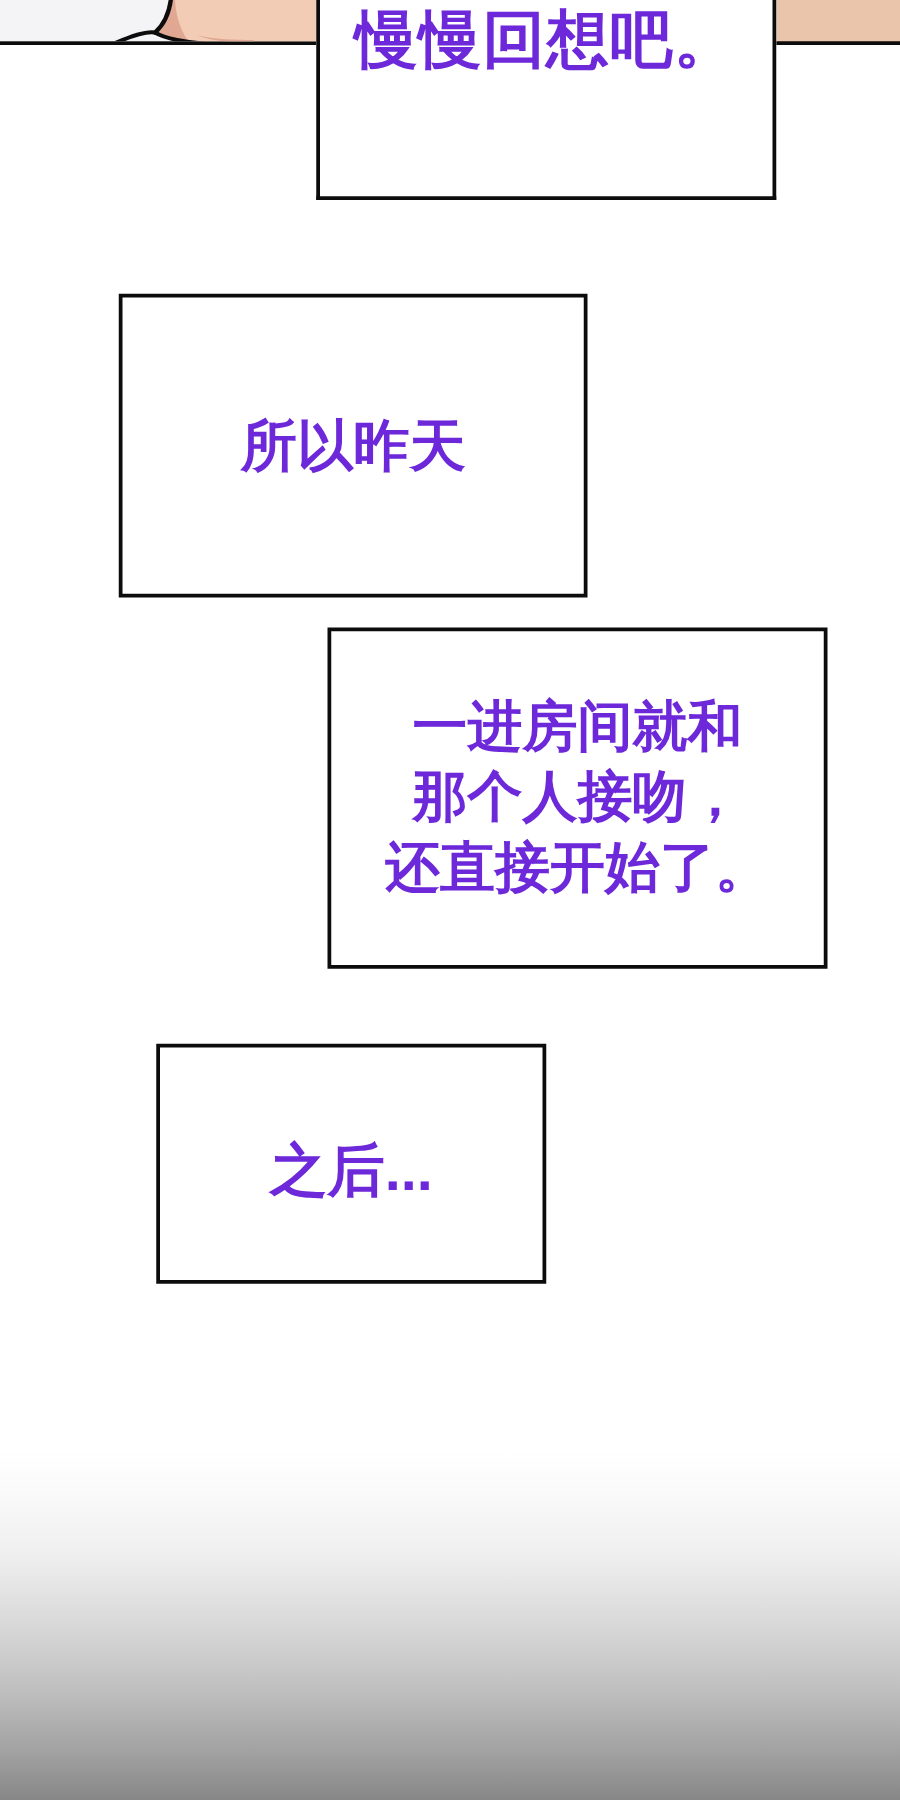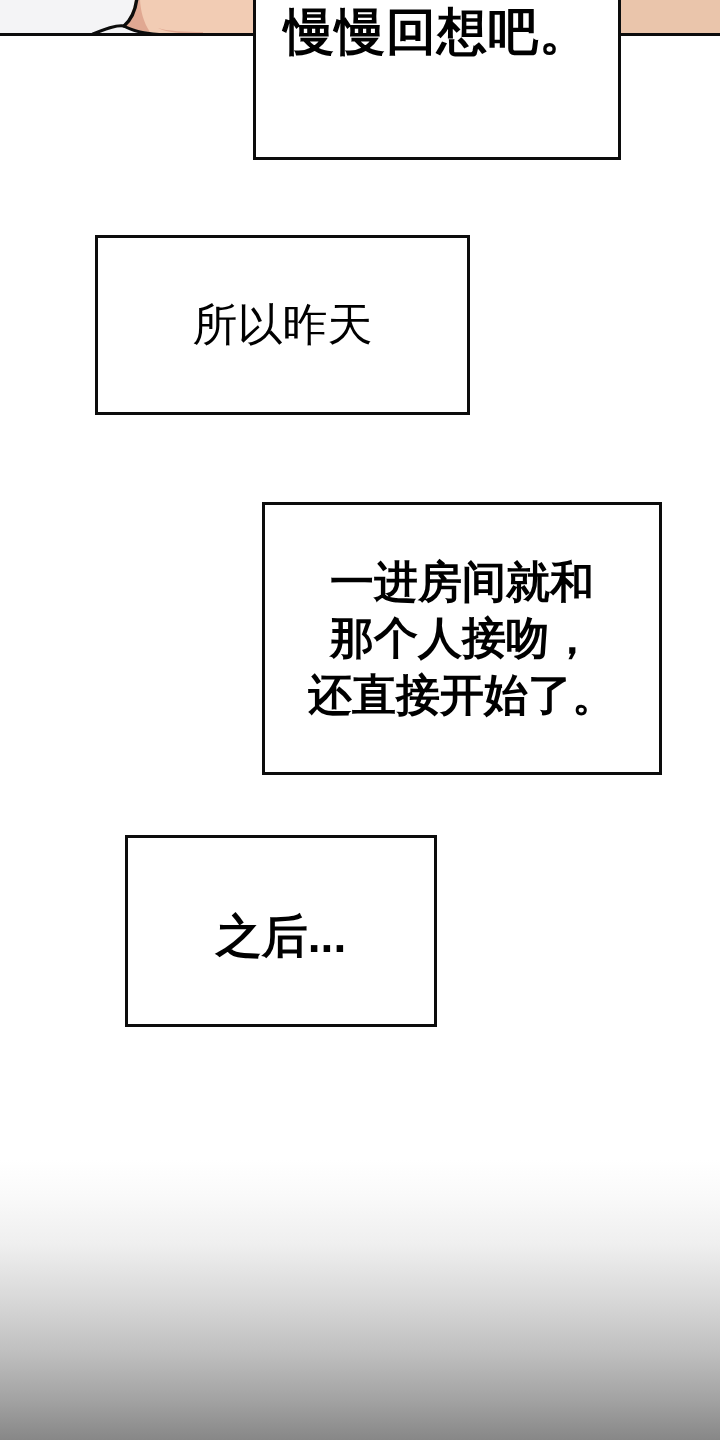--- a/index.html
+++ b/index.html
@@ -41,40 +41,40 @@
   .bubble {
     position: absolute;
     background: #ffffff;
     border: 3.5px solid #0c0c0c;
     box-sizing: border-box;
     display: flex;
     flex-direction: column;
     align-items: center;
     justify-content: center;
     text-align: center;
-    color: #000000;
+    color: #6d28d9;
   }
   .bubble .line { display: block; white-space: nowrap; }
 
   .bubble-1 {
     left: 253px; top: 0;
     width: 368px; height: 160px;
     border-top: none;
     justify-content: flex-start;
     padding-top: 4px;
     font-size: 50px;
     font-weight: 700;
     line-height: 1.12;
     letter-spacing: 1px;
   }
   .bubble-2 {
     left: 95px; top: 235px;
-    width: 375px; height: 180px;
+    width: 375px; height: 243px;
     font-size: 45px;
-    font-weight: 400;
+    font-weight: 700;
     line-height: 1.32;
   }
   .bubble-3 {
     left: 262px; top: 502px;
     width: 400px; height: 273px;
     font-size: 44px;
     font-weight: 600;
     line-height: 1.28;
   }
   .bubble-4 {

